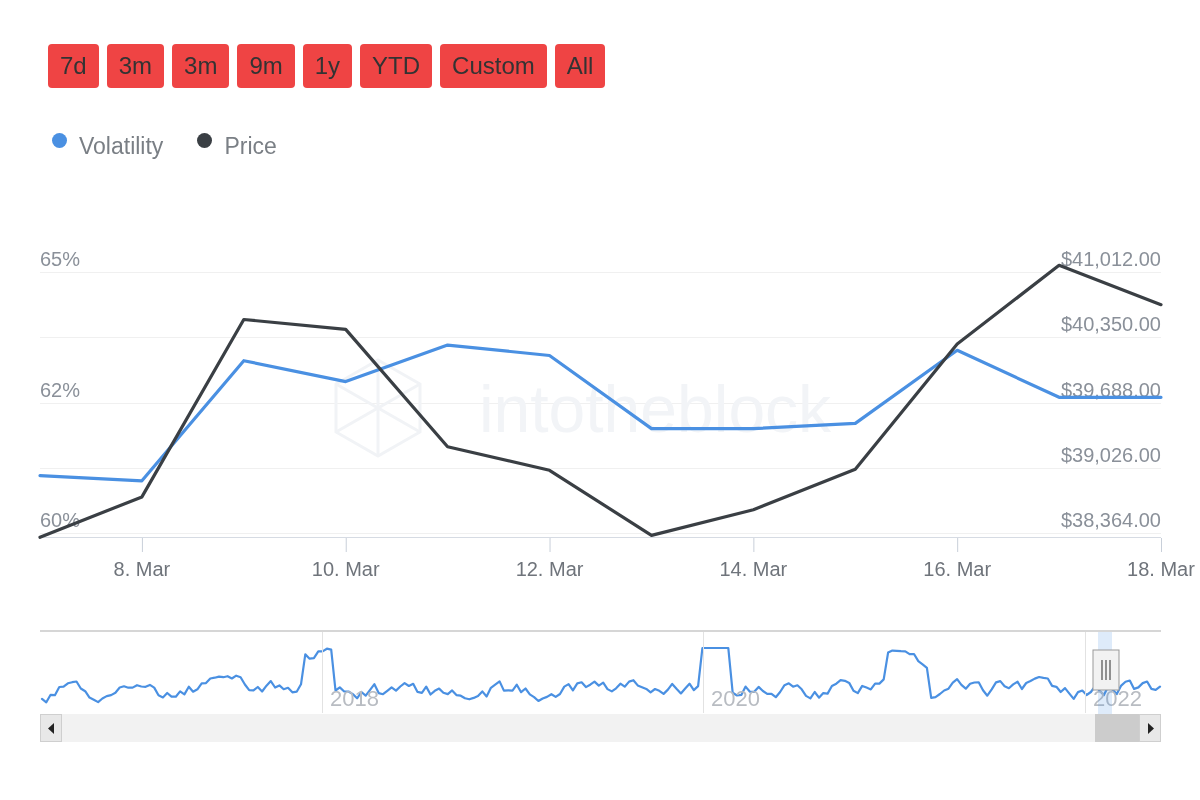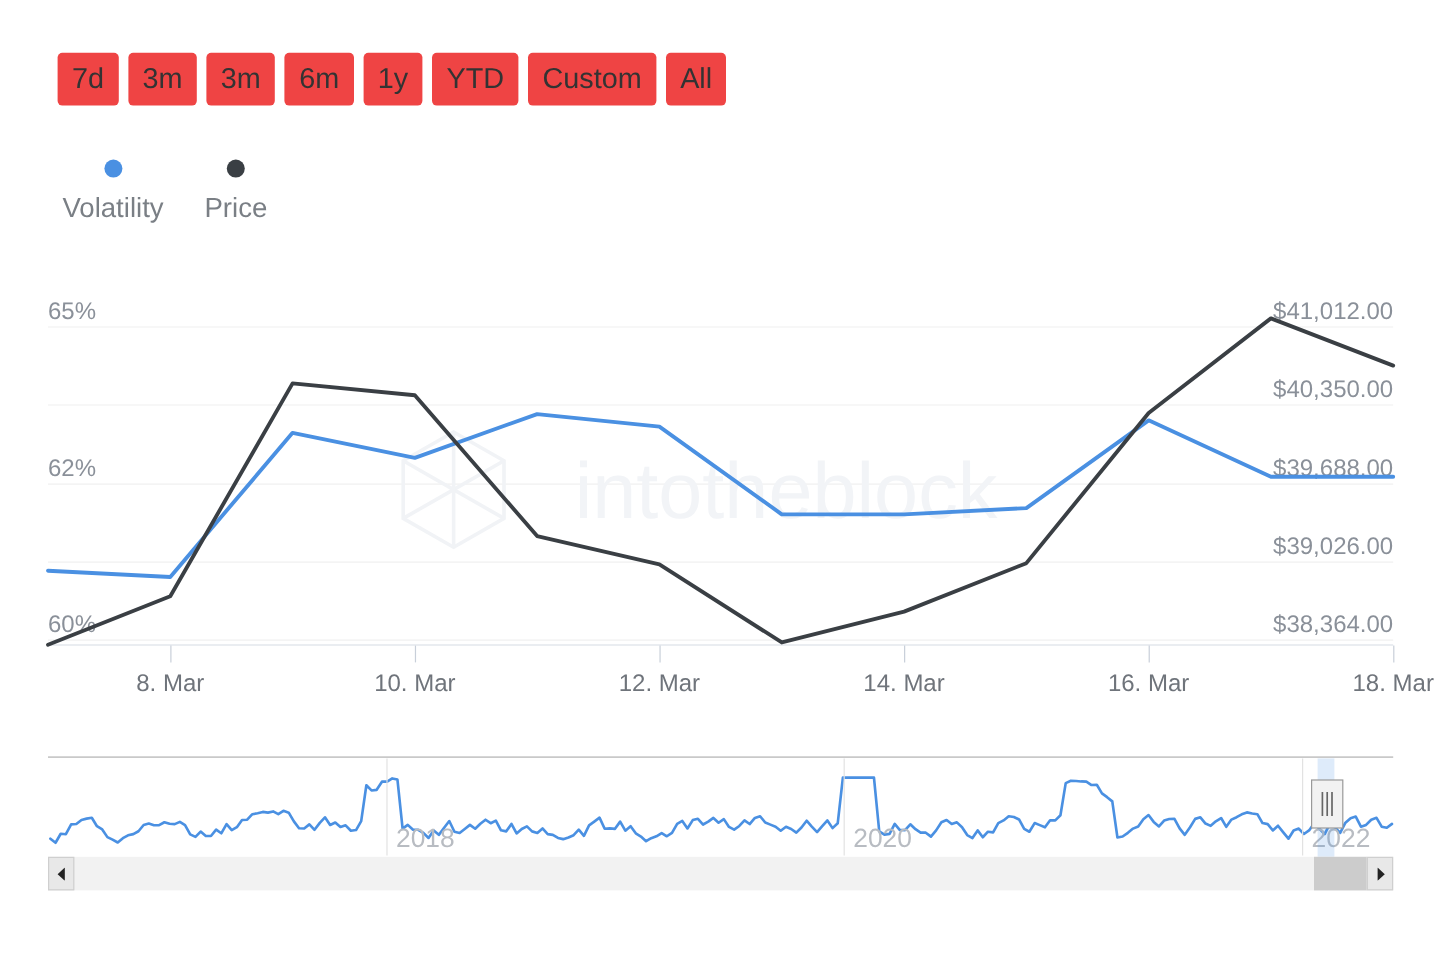--- a/index.html
+++ b/index.html
@@ -41,24 +41,23 @@
   #legend {
     position: absolute;
     left: 52px;
     top: 133px;
     display: flex;
     align-items: center;
     gap: 34px;
   }
   .legend-item {
     display: flex;
-    align-items: center;
+    align-items: flex-start;
     gap: 12px;
     cursor: pointer;
-    flex-direction: column;
   }
   .legend-dot {
     width: 15px;
     height: 15px;
     border-radius: 50%;
     display: block;
   }
   .legend-label {
     font-size: 23px;
     color: #7a7f85;
@@ -154,21 +153,21 @@
     cursor: pointer;
   }
 </style>
 </head>
 <body>
 
 <div id="range-buttons">
     <button class="range-btn">7d</button>
     <button class="range-btn">3m</button>
     <button class="range-btn">3m</button>
-    <button class="range-btn">6m</button>
+    <button class="range-btn">9m</button>
     <button class="range-btn">1y</button>
     <button class="range-btn">YTD</button>
     <button class="range-btn">Custom</button>
     <button class="range-btn">All</button>
   </div>
 
 <div id="legend">
     <div class="legend-item">
       <span class="legend-dot" style="background: rgb(74, 144, 226);"></span>
       <span class="legend-label">Volatility</span>

